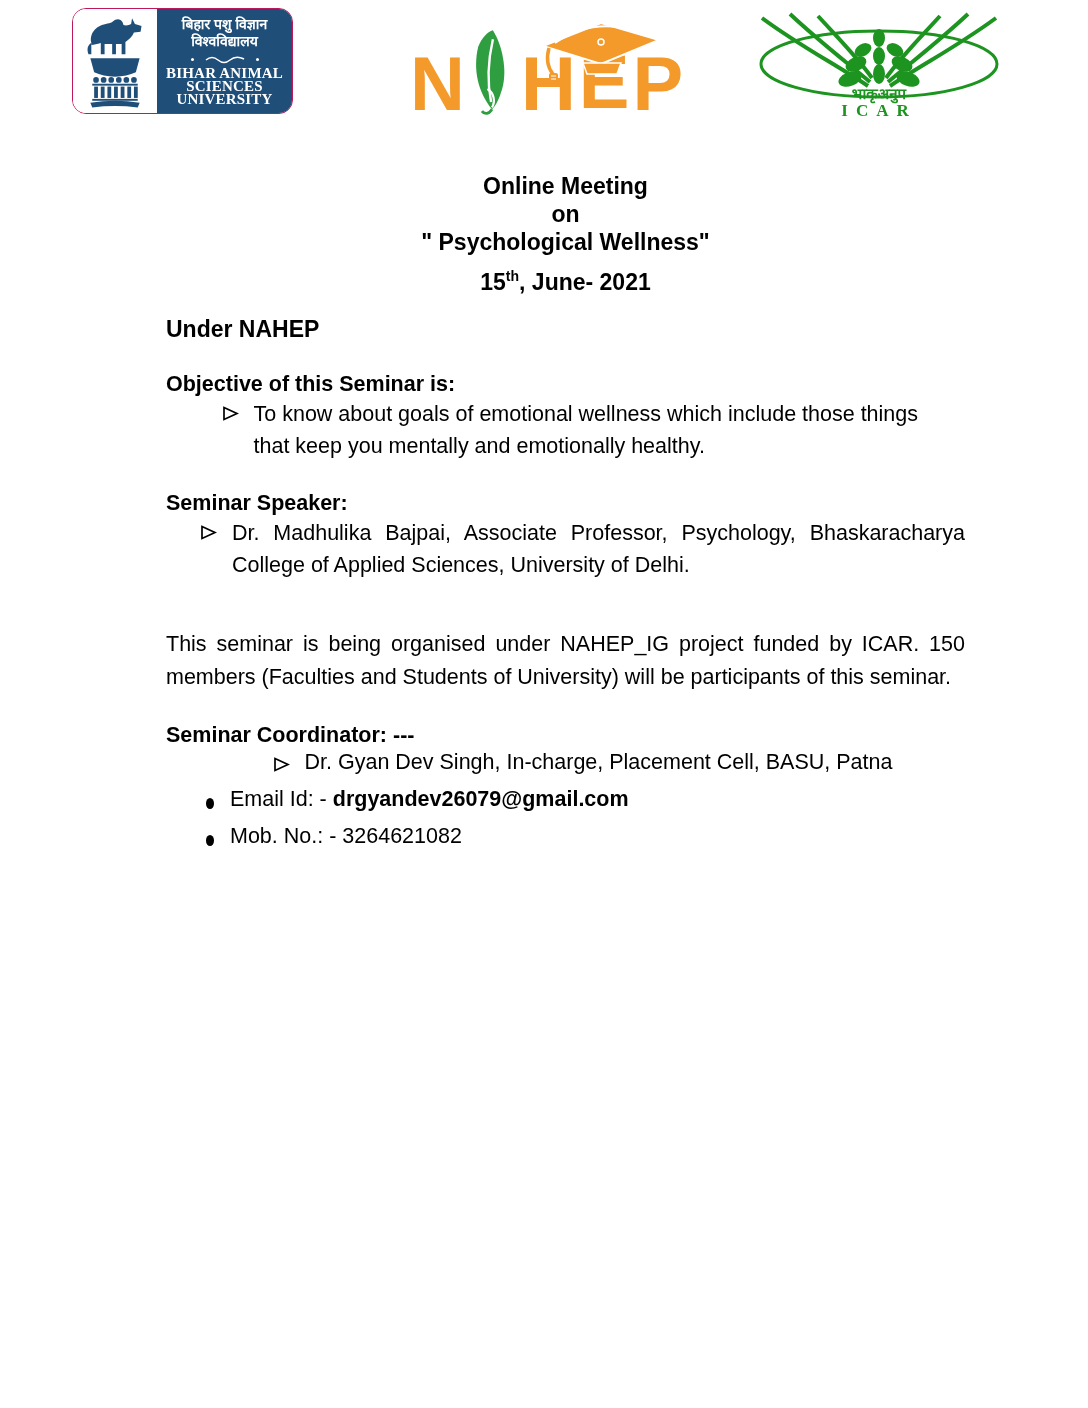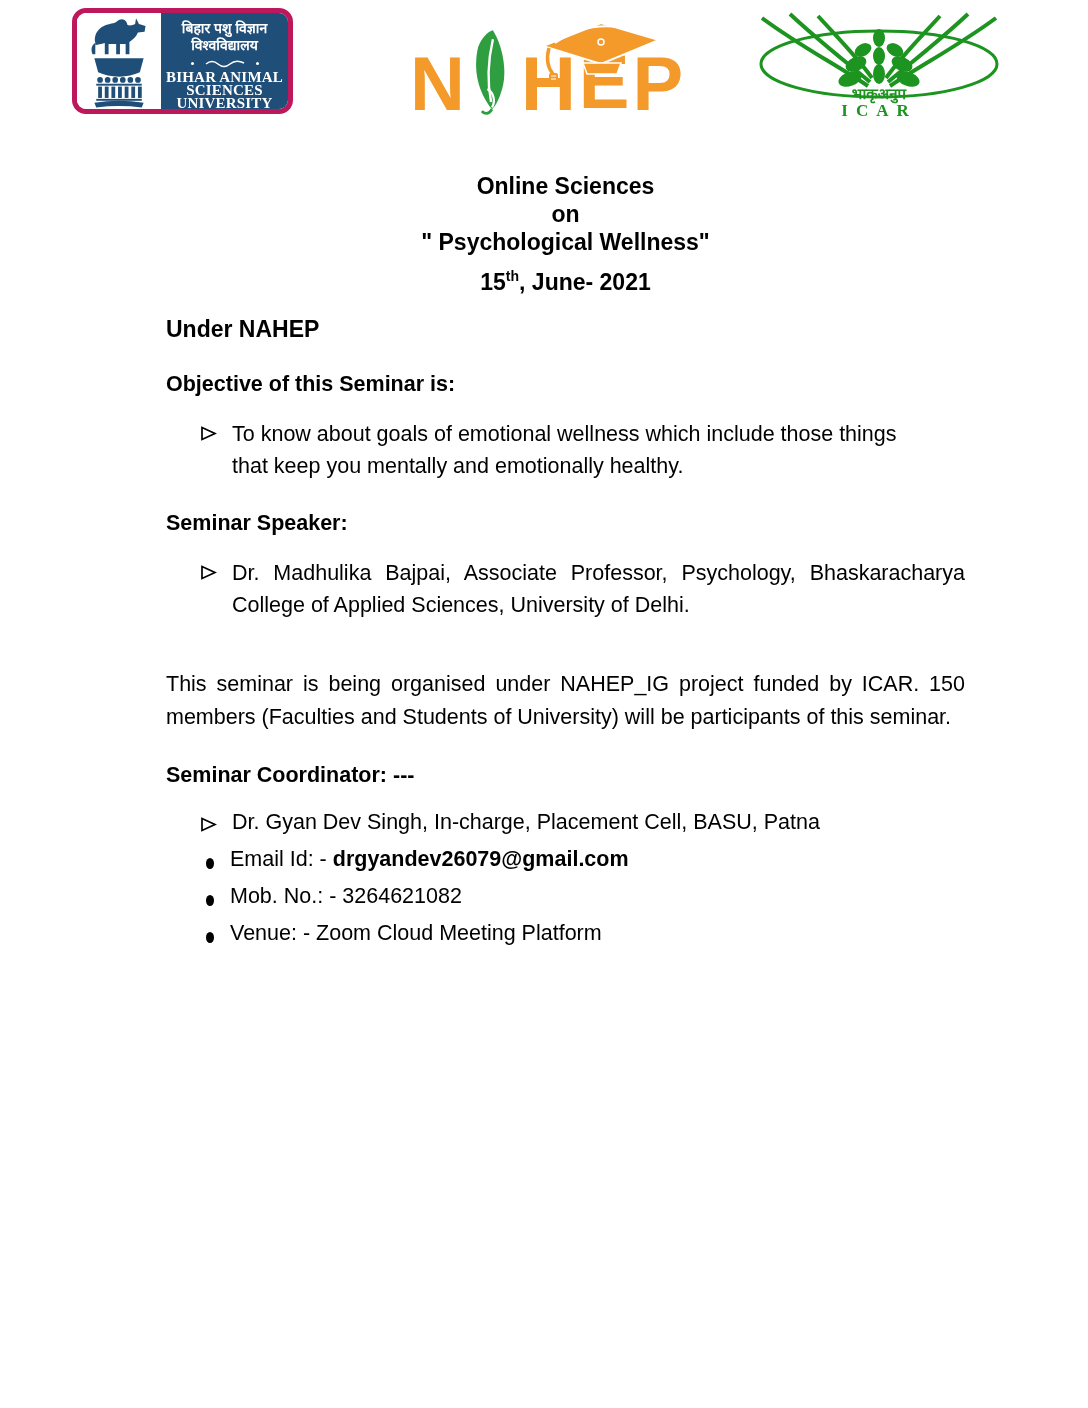--- a/index.html
+++ b/index.html
@@ -10,21 +10,21 @@
     color:#000;
     position:relative;
     overflow:hidden;
   }
   .page { position:absolute; inset:0; background:#fff; }
 
   
   .basu-logo {
     position:absolute; left:72px; top:8px;
     width:221px; height:106px;
-    border:5px solid #be185d; border-radius:14px;
+    border:1px solid #be185d; border-radius:14px;
     background:#fff; display:flex; overflow:hidden;
   }
   .basu-left { width:84px; background:#fff; display:flex; align-items:center; justify-content:center; }
   .basu-right {
     flex:1; background:#1F4E79; color:#fff; text-align:center;
     padding-top:7px;
   }
   .basu-hindi { font-size:14px; font-weight:bold; line-height:17px; }
   .basu-orn { display:flex; align-items:center; justify-content:center; gap:10px; height:14px; margin:2px 0 1px 0; }
   .basu-orn .dot { width:3px; height:3px; border-radius:50%; background:#fff; }
@@ -48,21 +48,21 @@
   .content { position:absolute; left:166px; top:160px; width:799px; }
 
   .title-block { text-align:center; font-weight:bold; font-size:23px; line-height:28px; margin-top:12px; }
   .date-line { text-align:center; font-weight:bold; font-size:23px; line-height:28px; margin-top:12px; }
   .date-line sup { font-size:14px; vertical-align:super; line-height:0; }
   .subtitle { text-align:left; font-weight:bold; font-size:23px; line-height:28px; margin-top:19px; }
 
   .para { font-size:21.5px; line-height:33px; text-align:justify; margin-top:17px; }
   .section-heading { font-size:21.5px; font-weight:bold; line-height:28px; margin-top:27px; }
 
-  .arrow-item { display:flex; align-items:flex-start; margin-top:20px; padding-left:34px; }
+  .arrow-item { display:flex; align-items:flex-start; padding-left:34px;justify-content:center; }
   .arrow-glyph { flex:0 0 auto; margin-top:7px; }
   .arrow-text { margin-left:15px; font-size:21.5px; line-height:32px; }
   .arrow-text.narrow { max-width:690px; text-align:left; }
   .arrow-text.justified { width:734px; text-align:justify; }
   .arrow-text.single { line-height:26px; }
 
   .dot-item { display:flex; align-items:center; margin-top:12px; padding-left:40px; }
   .dot-glyph { flex:0 0 auto; width:8px; height:11px; border-radius:50%; background:#000; margin-top:7px; }
   .dot-text { margin-left:16px; font-size:21.5px; line-height:25px; }
 
@@ -167,21 +167,21 @@
         <ellipse cx="129" cy="68" rx="6" ry="10"></ellipse>
       </g>
       <text x="129" y="93" text-anchor="middle" font-size="15" font-weight="bold" fill="#1D9420">भाकृअनुप</text>
       <text x="129" y="110" text-anchor="middle" font-size="17" font-weight="bold" letter-spacing="8" font-family="Liberation Serif, serif" fill="#1D9420">ICAR</text>
     </svg>
   </div>
 
   <div class="content">
 
     <div class="title-block">
-      <div>Online Sciences</div>
+      <div>Online Meeting</div>
       <div>on</div>
       <div>" Psychological Wellness"</div>
     </div>
 
     <div class="date-line"><span>15</span><sup>th</sup><span>, June- 2021</span></div>
 
     <div class="subtitle">Under NAHEP</div>
 
 
     <div class="section-heading">Objective of this Seminar is:</div>
@@ -216,19 +216,15 @@
     <div class="dot-item">
       <span class="dot-glyph"></span>
       <div class="dot-text"><span>Email Id: - </span><span class="bold">drgyandev26079@gmail.com</span></div>
     </div>
 
     <div class="dot-item">
       <span class="dot-glyph"></span>
       <div class="dot-text">Mob. No.: - 3264621082</div>
     </div>
 
-    <div class="dot-item">
-      <span class="dot-glyph"></span>
-      <div class="dot-text">Venue: - Zoom Cloud Meeting Platform</div>
-    </div>
 
   </div>
 </div>
 
 </body></html>

